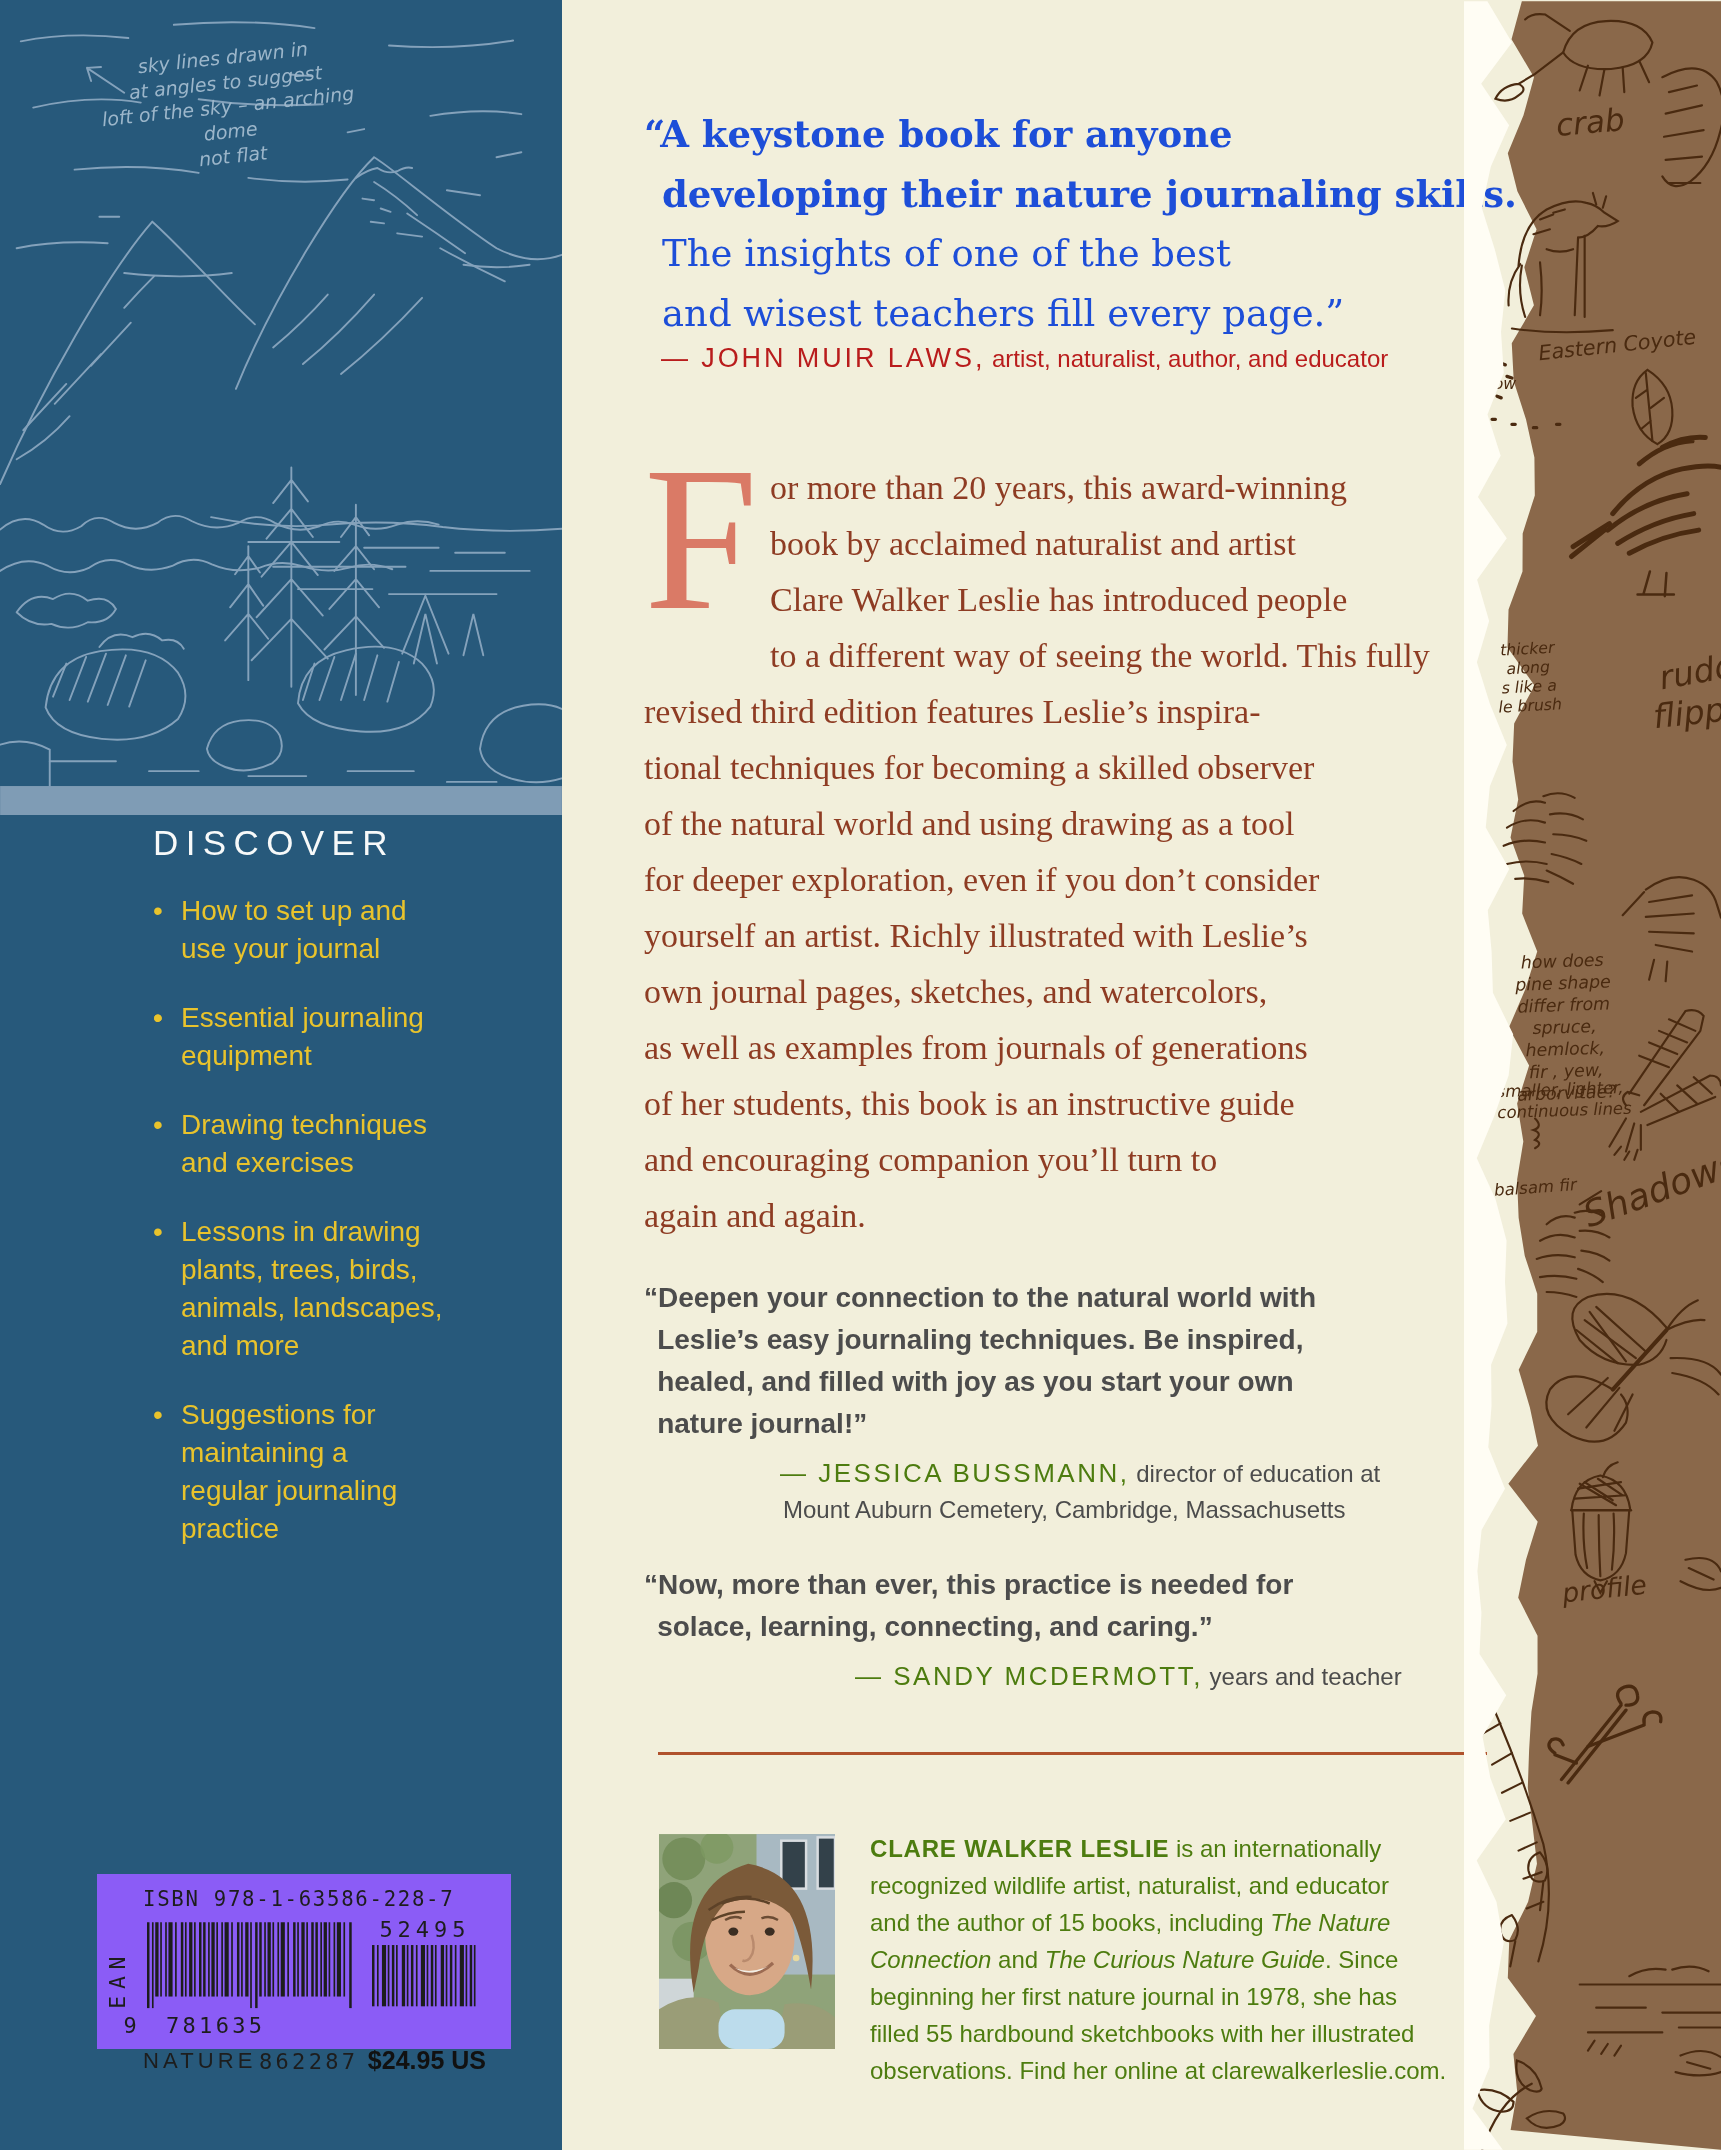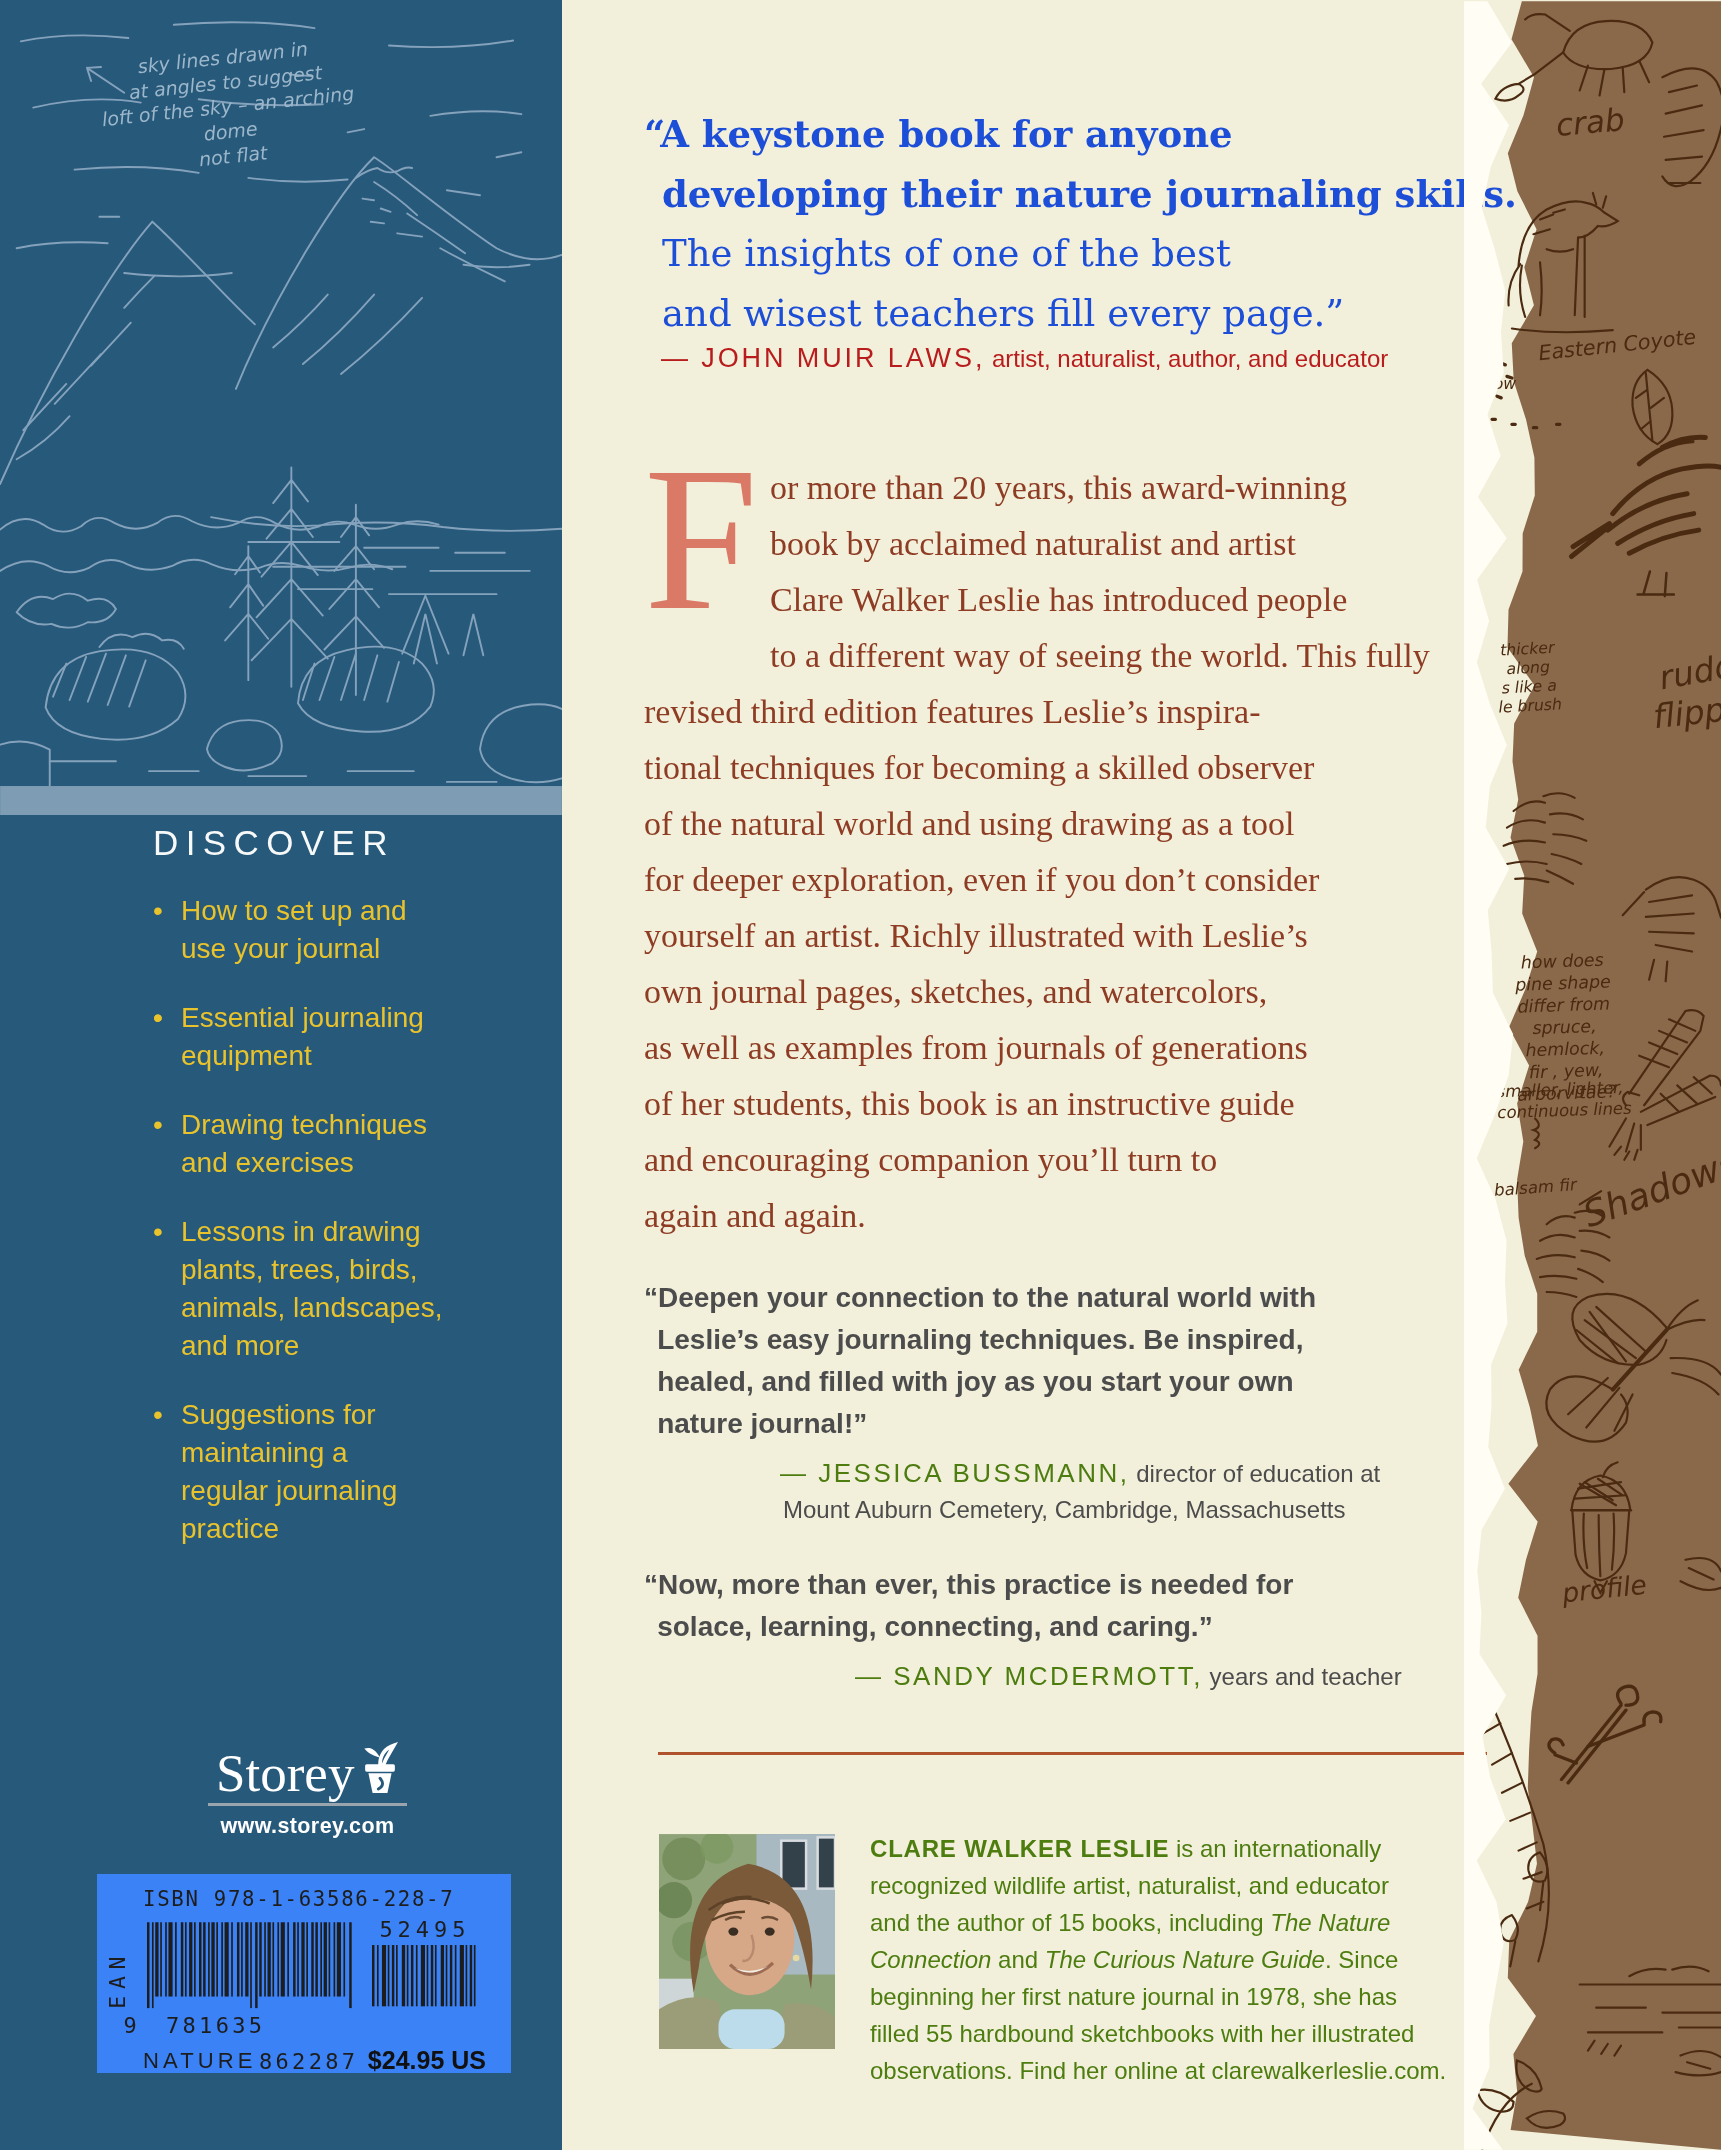--- a/index.html
+++ b/index.html
@@ -19,21 +19,21 @@
   .discover-list li{position:relative;color:#e9c32c;font-size:28px;line-height:38px;
     margin:0 0 31px 0;padding-left:28px;}
   .discover-list li .blt{position:absolute;left:0;top:0;}
   .storey{position:absolute;left:208px;top:1740px;width:199px;text-align:center;}
   .storey-row{display:flex;align-items:flex-end;justify-content:center;gap:6.6px;}
   .storey-name{font-family:"Liberation Serif",serif;font-size:53px;line-height:50px;color:#ffffff;}
   .storey-line{height:2.5px;background:#99a4ac;margin:5px 0 8.3px 0;}
   .storey-url{color:#ffffff;font-weight:700;font-size:21.5px;letter-spacing:0.4px;}
 
   
-  .barcode-box{position:absolute;left:97px;top:1874px;width:414px;height:199px;background:#3b82f6;}
+  .barcode-box{position:absolute;left:97px;top:1874px;width:414px;height:175px;background:#8b5cf6;}
   .isbn{position:absolute;left:46px;top:13.2px;color:#1d1d1d;
     font-family:"DejaVu Sans Mono",monospace;font-size:20.7px;letter-spacing:1.7px;}
   .ean{position:absolute;left:8.3px;top:76px;color:#1d1d1d;writing-mode:vertical-rl;
     transform:rotate(180deg);font-family:"DejaVu Sans Mono",monospace;font-size:21.5px;letter-spacing:6.6px;}
   .bars-main{position:absolute;left:50px;top:48px;}
   .bars-addon{position:absolute;left:275px;top:71px;}
   .bdigit{position:absolute;color:#1d1d1d;font-family:"DejaVu Sans Mono",monospace;
     font-size:22px;letter-spacing:3.3px;top:139px;}
   .d1{left:26.5px;} .d2{left:69px;} .d3{left:162px;margin-top:36px;}
   .addon-code{position:absolute;left:275px;top:43px;width:106px;text-align:center;color:#1d1d1d;
@@ -165,36 +165,20 @@
       <li><span class="blt">•</span><span class="ml">Lessons in drawing
 plants, trees, birds,
 animals, landscapes,
 and more</span></li>
       <li><span class="blt">•</span><span class="ml">Suggestions for
 maintaining a
 regular journaling
 practice</span></li>
     </ul>
 
-    <div class="storey">
-      <div class="storey-row">
-        <span class="storey-name">Storey</span>
-        <span>
-          <svg width="38" height="55" viewBox="0 0 46 66">
-            <path d="M23 30 C23 16 31 9 40 6 C35 15 31 20 27 30" stroke="#ffffff" stroke-width="4.5" fill="none" stroke-linecap="round"></path>
-            <path d="M23 21 C17 10 11 8 4 10 C10 17 16 19 23 21 Z" fill="#ffffff"></path>
-            <rect x="5" y="29" width="36" height="9" rx="2" fill="#ffffff"></rect>
-            <path d="M9 40 L37 40 L32 64 L14 64 Z" fill="#ffffff"></path>
-            <path d="M23 46 q7 8 -2 13" stroke="#27597b" stroke-width="3.5" fill="none" stroke-linecap="round"></path>
-          </svg>
-        </span>
-      </div>
-      <div class="storey-line"></div>
-      <div class="storey-url">www.storey.com</div>
-    </div>
 
     <div class="barcode-box">
       <div class="isbn">ISBN 978-1-63586-228-7</div>
       <div class="ean">EAN</div>
       <svg id="bars-main" class="bars-main" width="208" height="88" viewBox="0 0 252 106">
           <rect x="0" y="0" width="3" height="104" fill="#1d1d1d"></rect>
           <rect x="6" y="0" width="2" height="104" fill="#1d1d1d"></rect>
           <rect x="10" y="0" width="4" height="90" fill="#1d1d1d"></rect>
           <rect x="16" y="0" width="2" height="90" fill="#1d1d1d"></rect>
           <rect x="22" y="0" width="2" height="90" fill="#1d1d1d"></rect>

